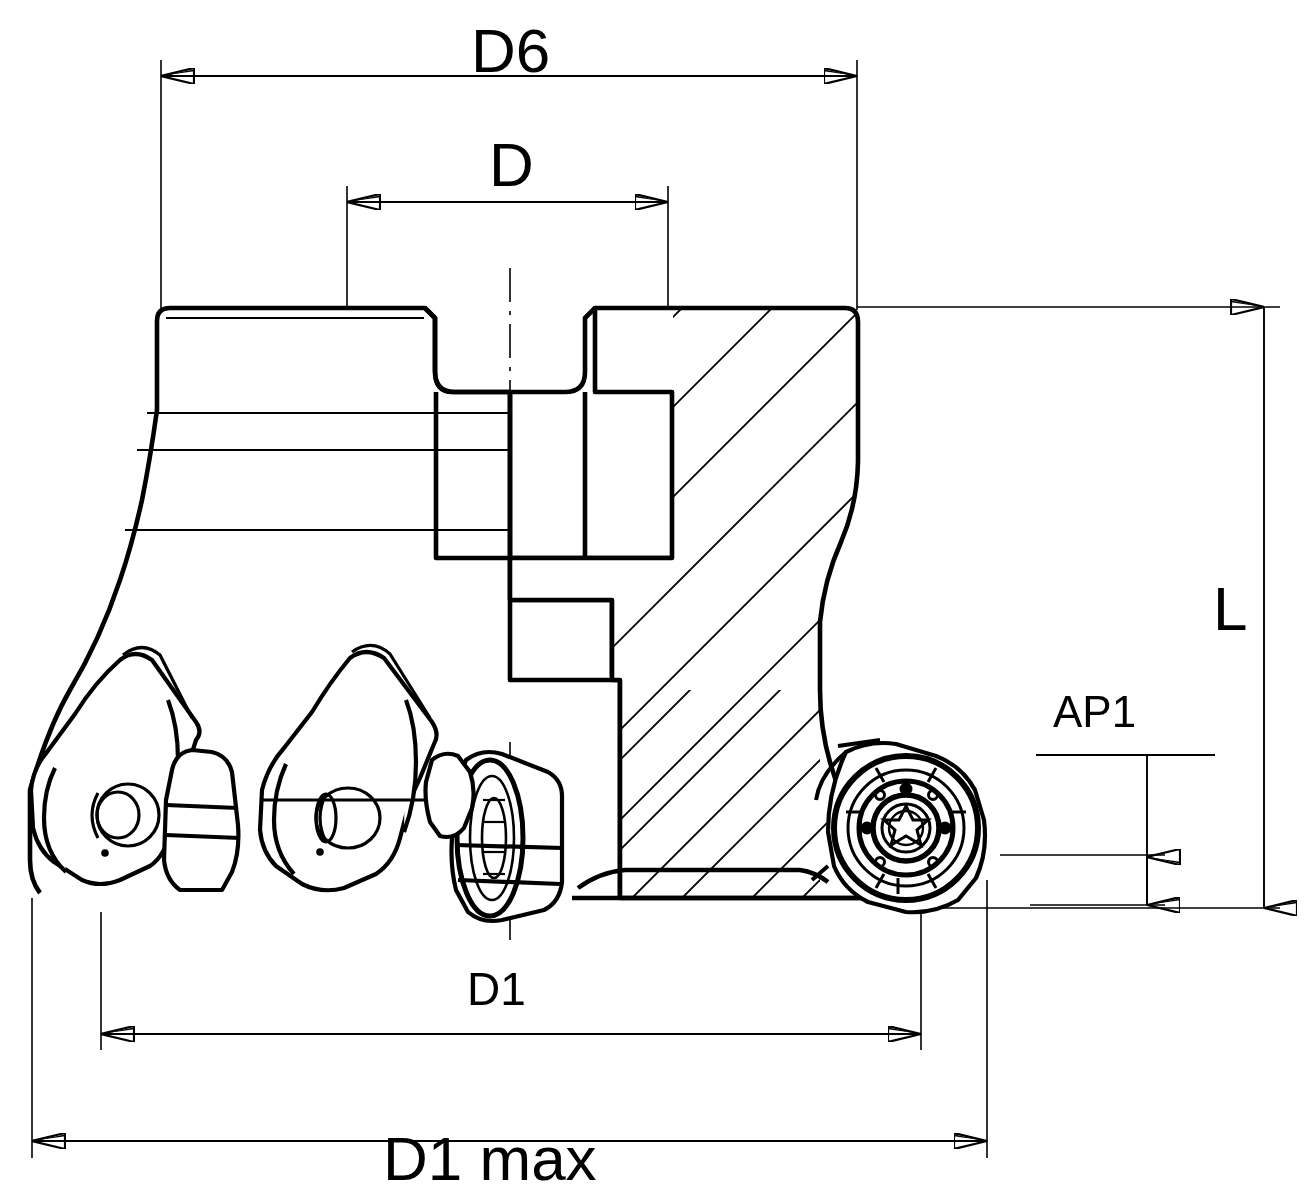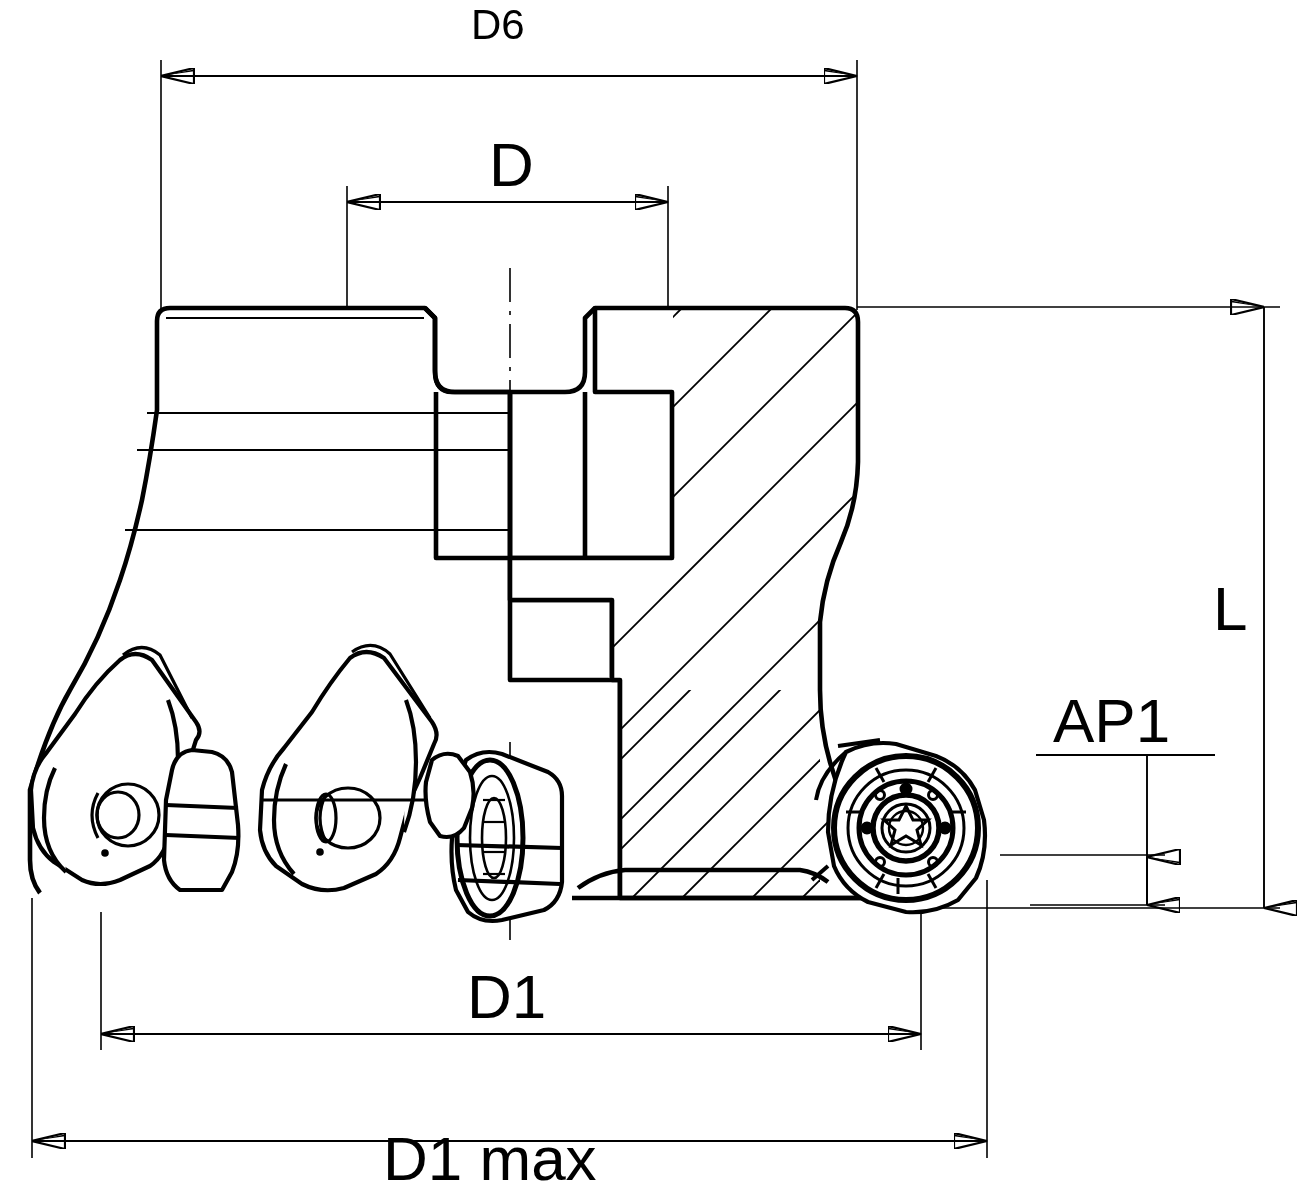--- a/index.html
+++ b/index.html
@@ -293,25 +293,25 @@
       <line x1="1147" y1="905" x2="1147" y2="857" marker-end="url(#arrU)"></line>
       <line x1="1147" y1="855" x2="1147" y2="905" marker-end="url(#arrD)"></line>
       <line x1="101" y1="1034" x2="921" y2="1034" marker-start="url(#arrL)" marker-end="url(#arrR)"></line>
       <line x1="32" y1="1141" x2="987" y2="1141" marker-start="url(#arrL)" marker-end="url(#arrR)"></line>
 
       <line x1="1036" y1="755" x2="1215" y2="755"></line>
     </g>
 
   </svg>
 
-  <div class="dim-label" style="left:471px; top:4px; font-size:42px;">D6</div>
+  <div class="dim-label" style="left:471px; top:20px; font-size:62px;">D6</div>
 
   <div class="dim-label" style="left:489px; top:134px; font-size:62px;">D</div>
 
   <div class="dim-label" style="left:1213px; top:578px; font-size:62px;">L</div>
 
-  <div class="dim-label" style="left:1053px; top:690px; font-size:62px;">AP1</div>
-
-  <div class="dim-label" style="left:467px; top:966px; font-size:62px;">D1</div>
+  <div class="dim-label" style="left:1053px; top:690px; font-size:44px;">AP1</div>
+
+  <div class="dim-label" style="left:467px; top:966px; font-size:46px;">D1</div>
 
   <div class="dim-label" style="left:383px; top:1128px; font-size:62px;">D1 max</div>
 
 </div>
 
 </body></html>

